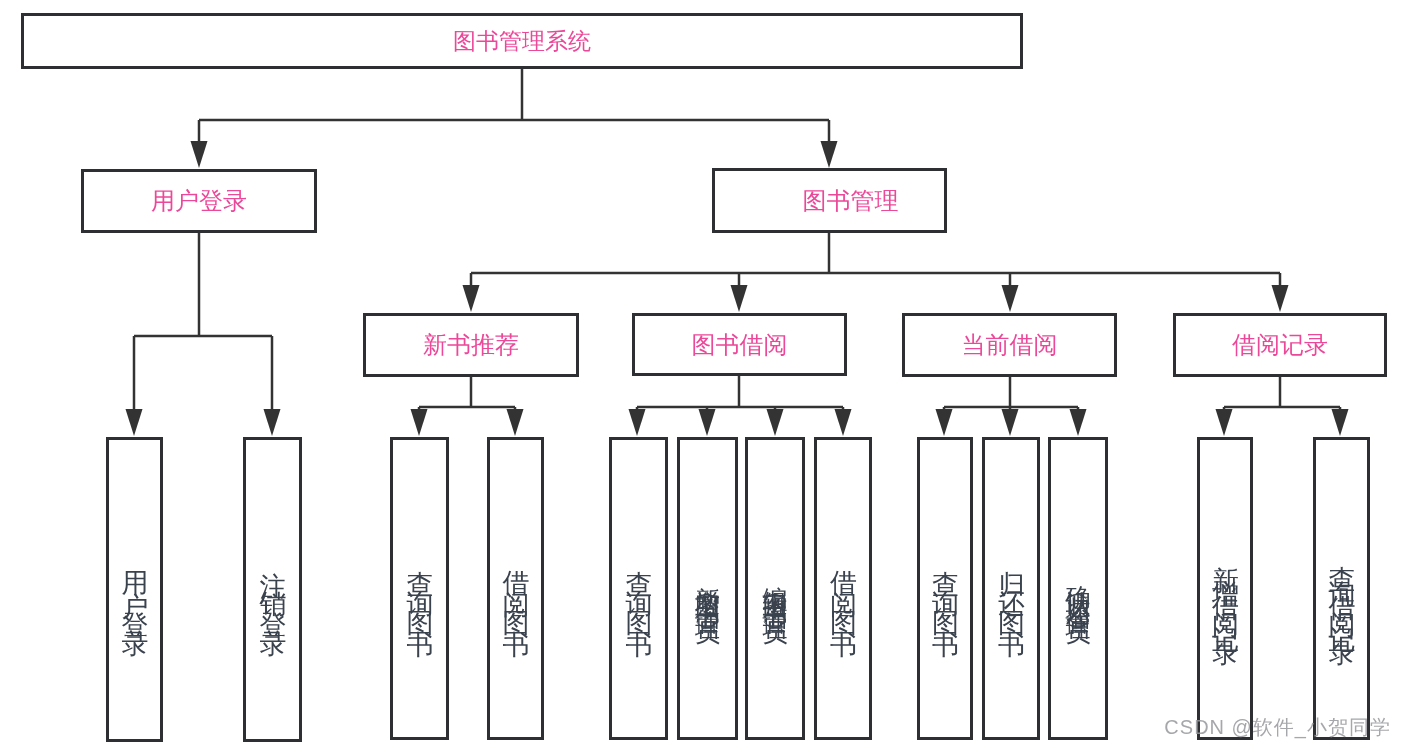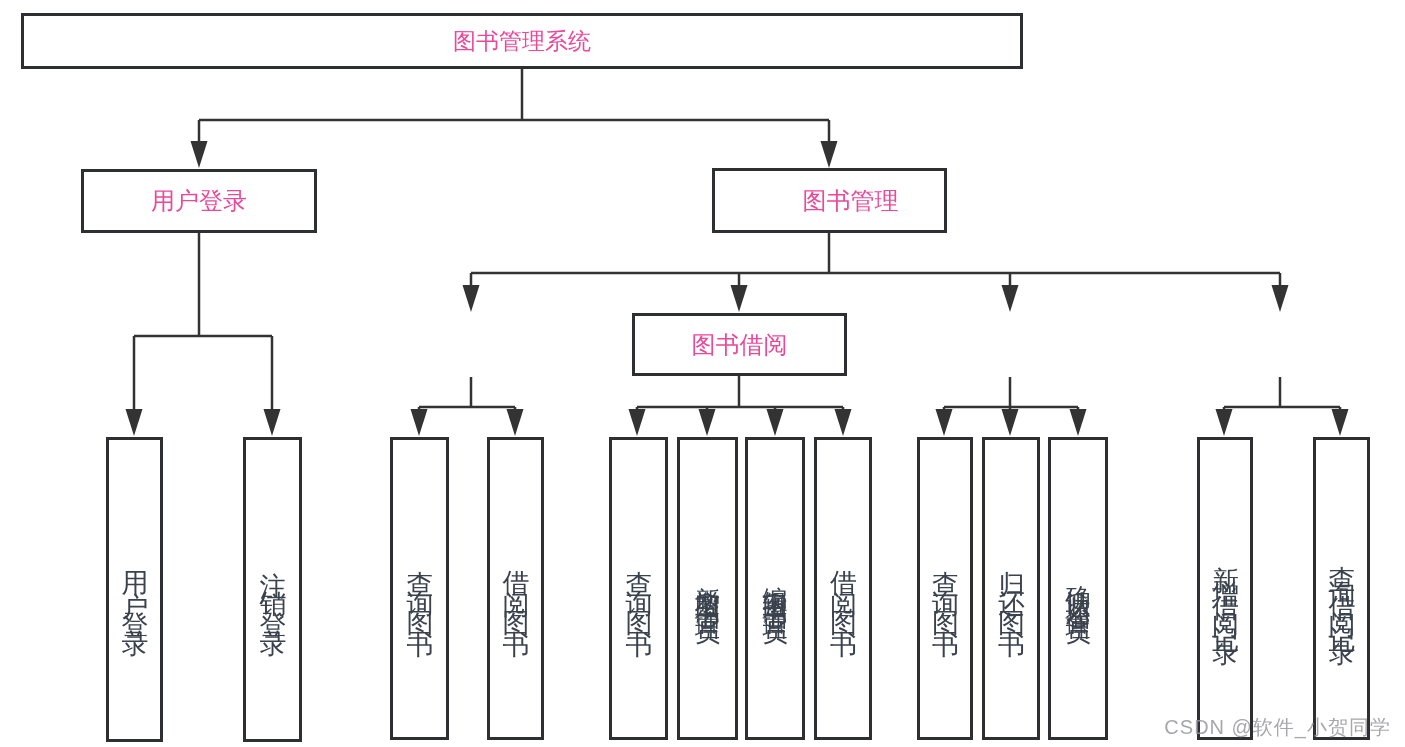--- a/index.html
+++ b/index.html
@@ -123,21 +123,24 @@
       <polygon points="1215.5,409 1232.5,409 1224,436"></polygon>
       <polygon points="1331.5,409 1348.5,409 1340,436"></polygon>
     </g>
   </svg>
 
   <div class="box root" style="left:21px; top:13px; width:1002px; height:56px;">图书管理系统</div>
 
   <div class="box" style="left:81px; top:169px; width:236px; height:64px;">用户登录</div>
   <div class="box" style="left:712px; top:168px; width:235px; height:65px;padding-left:42px;">图书管理</div>
 
+  <div class="box" style="left:363px; top:313px; width:216px; height:64px;">新书推荐</div>
   <div class="box" style="left:632px; top:313px; width:215px; height:63px;">图书借阅</div>
+  <div class="box" style="left:902px; top:313px; width:215px; height:64px;">当前借阅</div>
+  <div class="box" style="left:1173px; top:313px; width:214px; height:64px;">借阅记录</div>
 
   <div class="vbox" style="left:106px; top:437px; width:57px; height:305px;">用户登录</div>
   <div class="vbox" style="left:243px; top:437px; width:59px; height:305px;">注销登录</div>
 
   <div class="vbox" style="left:390px; top:437px; width:59px; height:303px;">查询图书</div>
   <div class="vbox" style="left:487px; top:437px; width:57px; height:303px;">借阅图书</div>
 
   <div class="vbox" style="left:609px; top:437px; width:59px; height:303px;">查询图书</div>
   <div class="vbox tight" style="left:677px; top:437px; width:61px; height:303px;">新增图书（管理员）</div>
   <div class="vbox tight" style="left:745px; top:437px; width:60px; height:303px;">编辑图书（管理员）</div>

